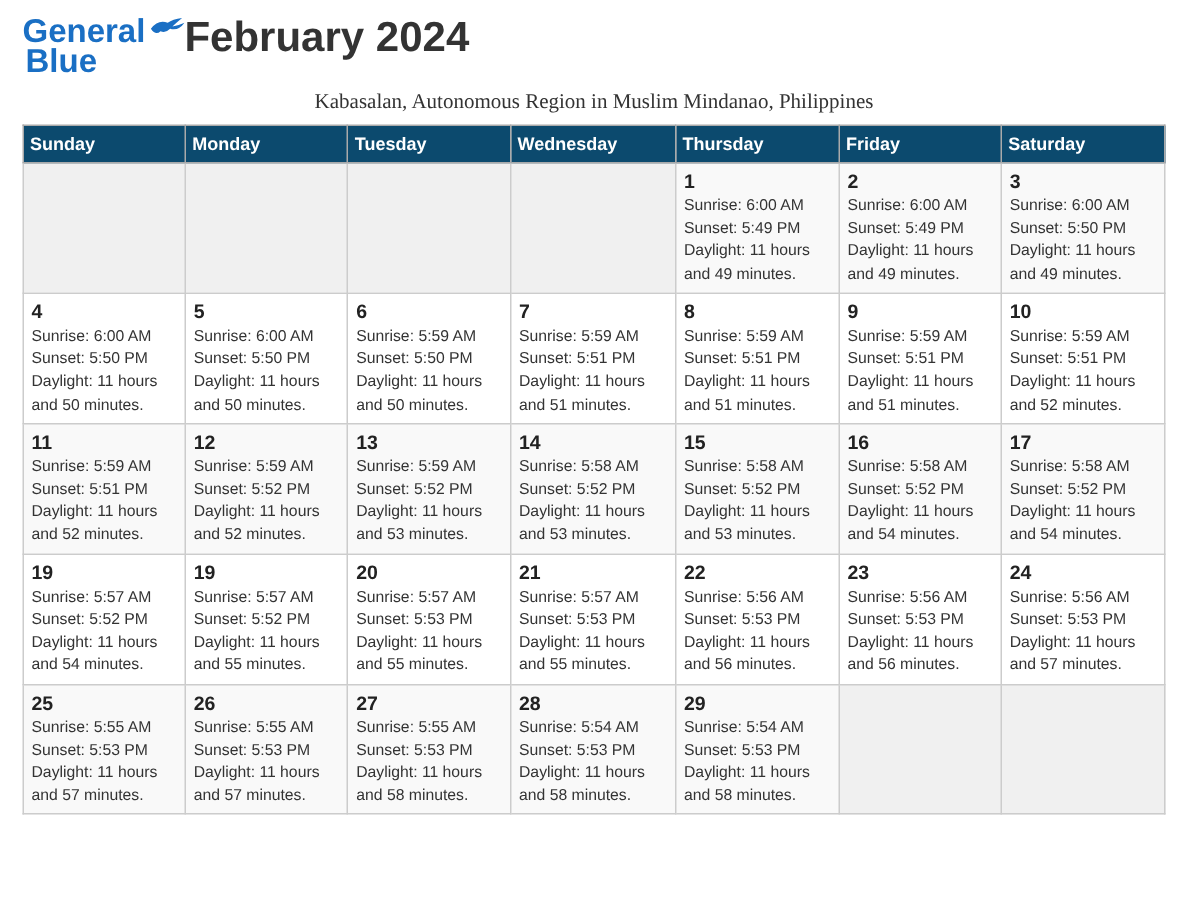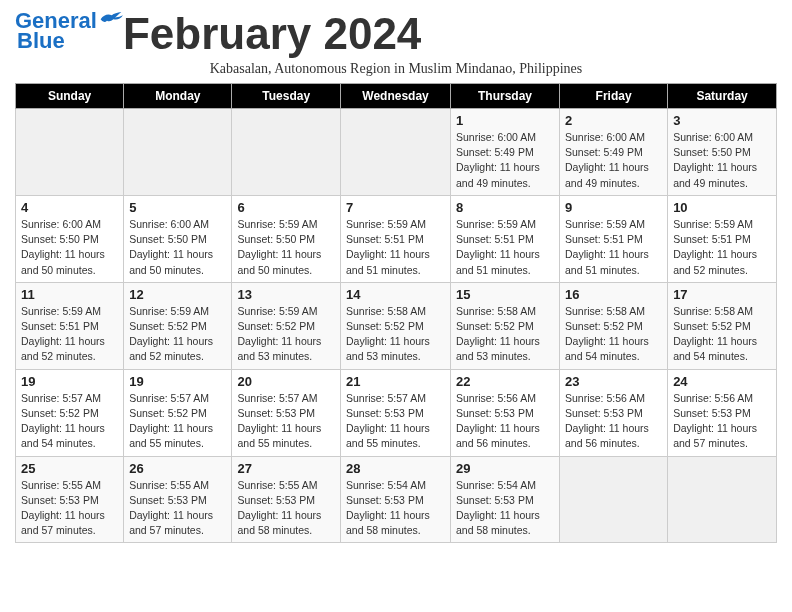--- a/index.html
+++ b/index.html
@@ -25,21 +25,21 @@
     .logo-bird {
       width: 24px;
       height: 20px;
       margin-left: 2px;
       margin-top: -2px;
     }
     .title-section {
       text-align: right;
     }
     .month-title {
-      font-size: 44px;
+      font-size: 28px;
       font-weight: bold;
       color: #333;
       line-height: 1.1;
     }
     .location-title {
       font-size: 14px;
       color: #333;
       text-align: center;
       margin-bottom: 6px;
       font-family: Liberation Serif, serif;
@@ -48,24 +48,24 @@
       display: flex;
       align-items: flex-start;
       margin-bottom: 2px;
     }
     table {
       width: 100%;
       border-collapse: collapse;
       font-size: 11px;
     }
     thead tr th {
-      background-color: #000000;
+      background-color: #0c4a6e;
       color: #fff;
       padding: 5px 4px;
-      text-align: center;
+      text-align: left;
       font-size: 12px;
       font-weight: bold;
       border: 1px solid #aaa;
     }
     tbody tr td {
       border: 1px solid #ccc;
       vertical-align: top;
       padding: 4px 5px;
       height: 80px;
       width: 113px;

